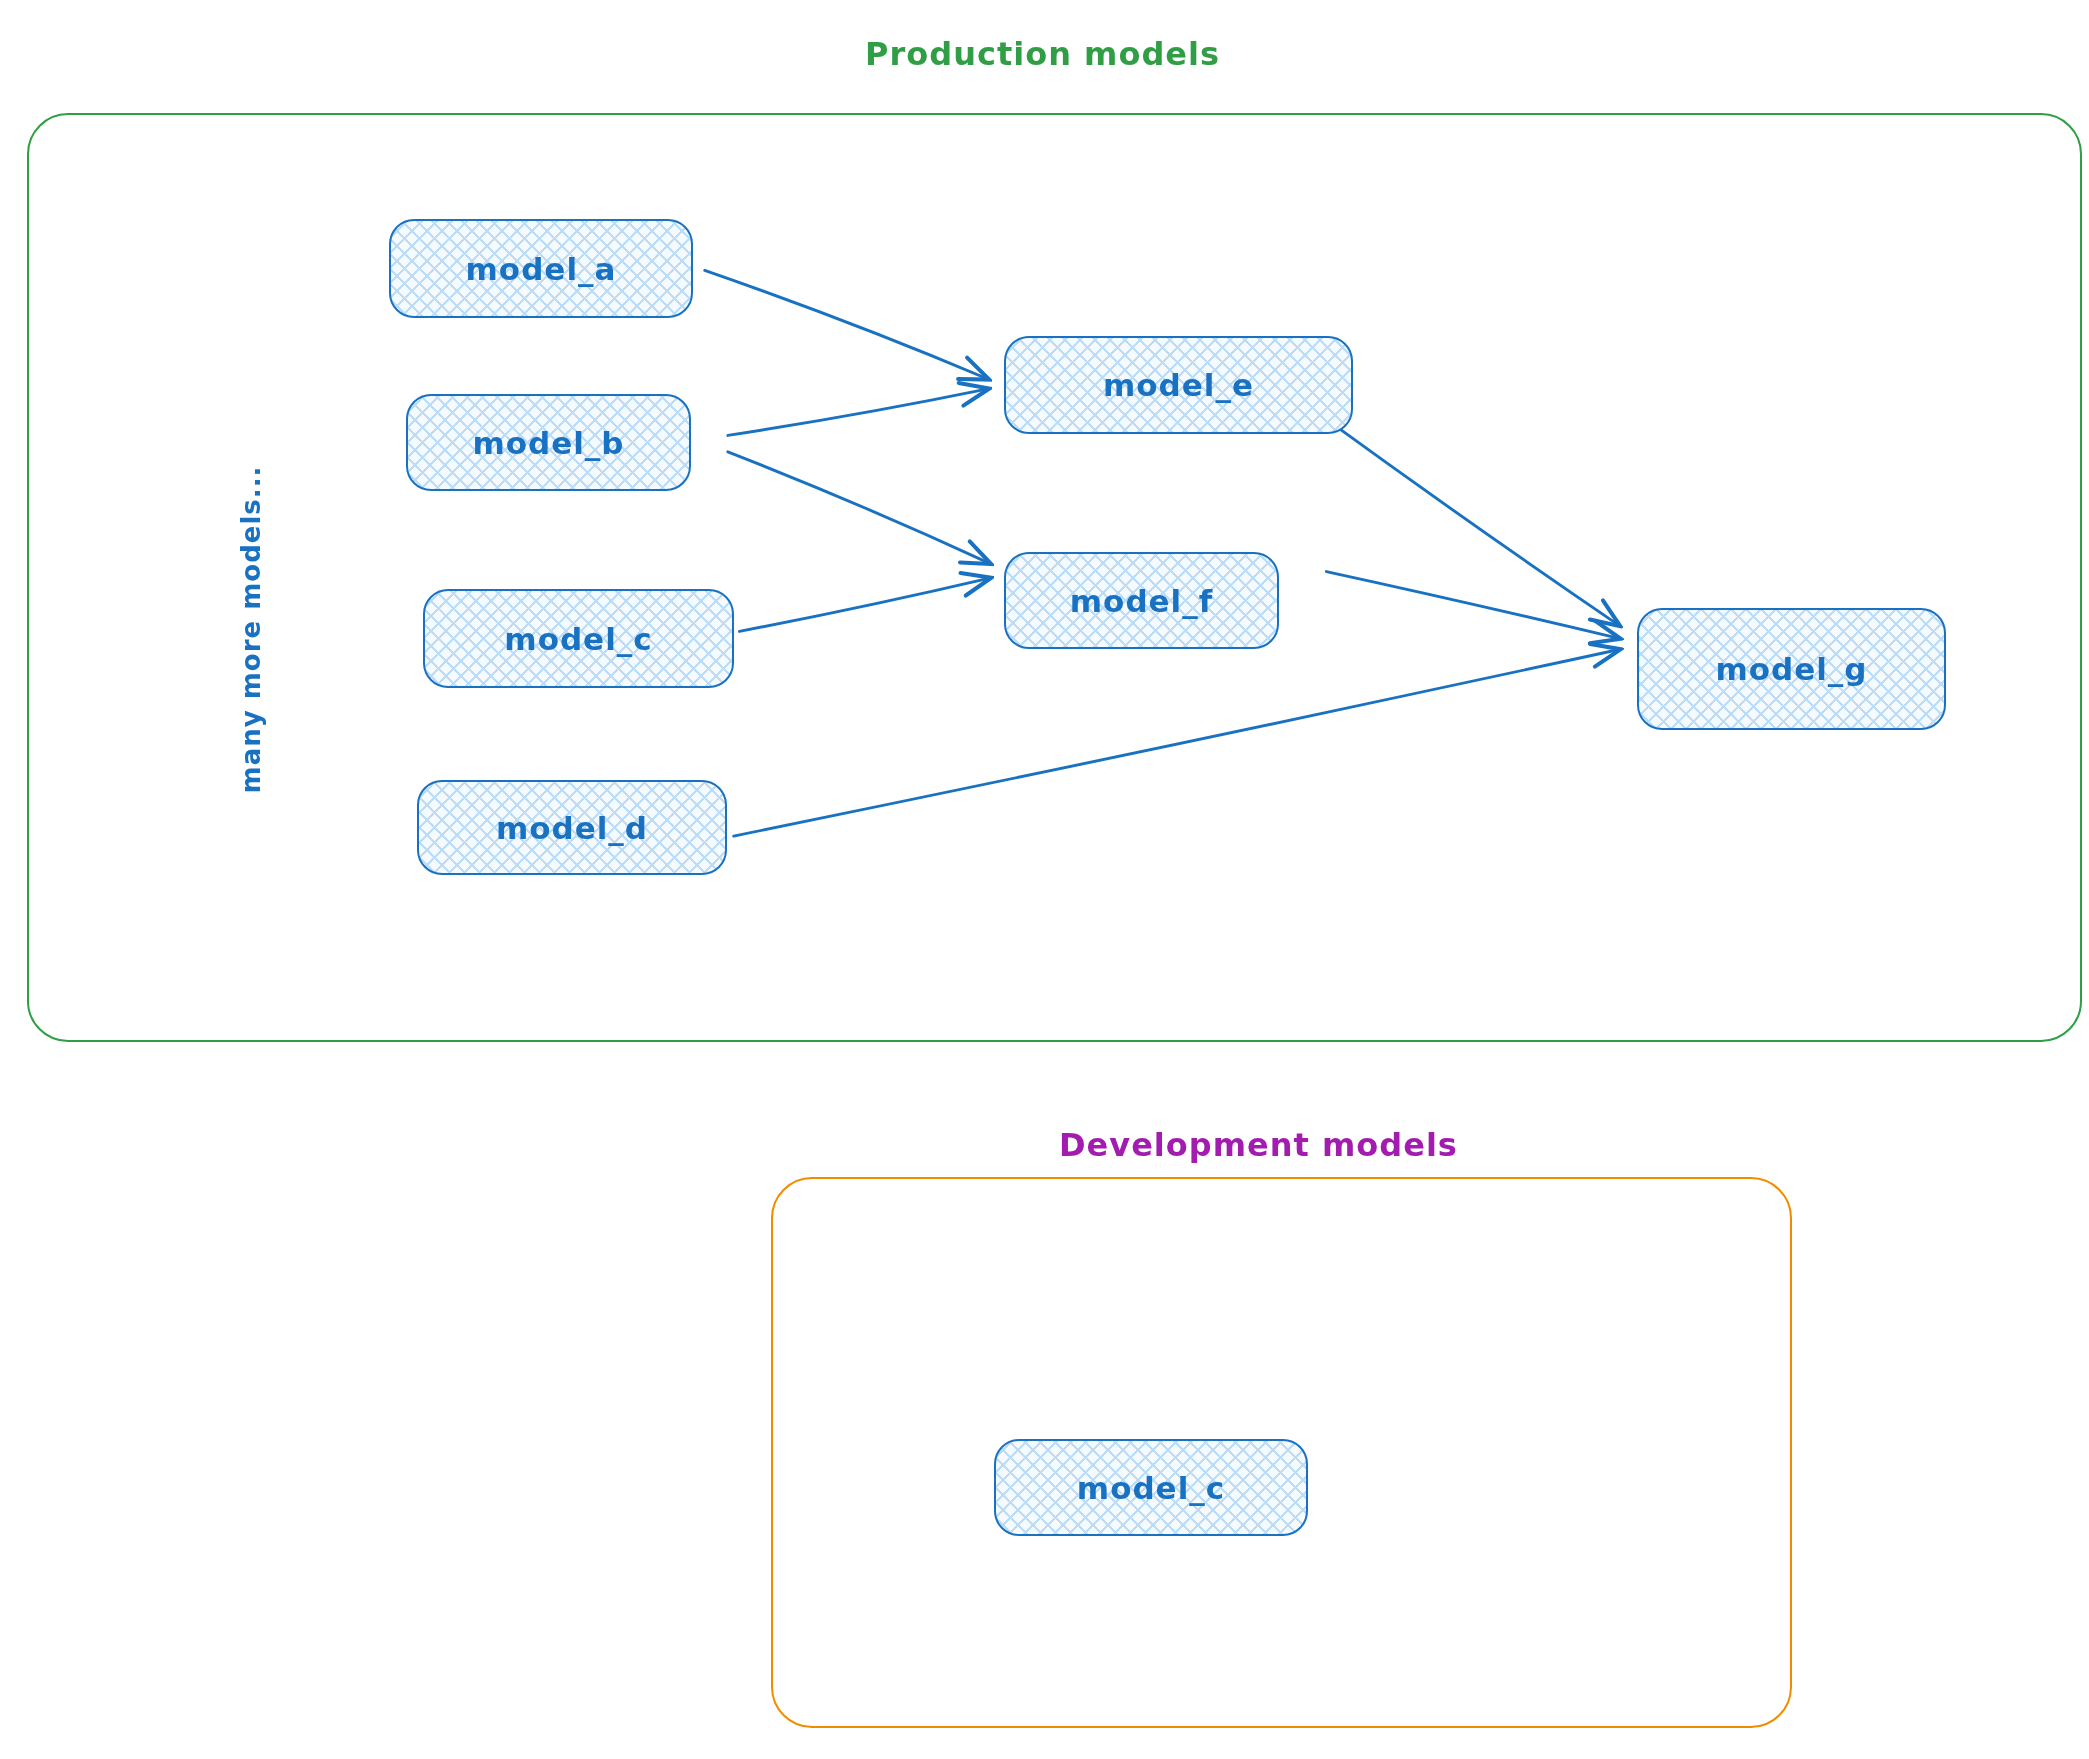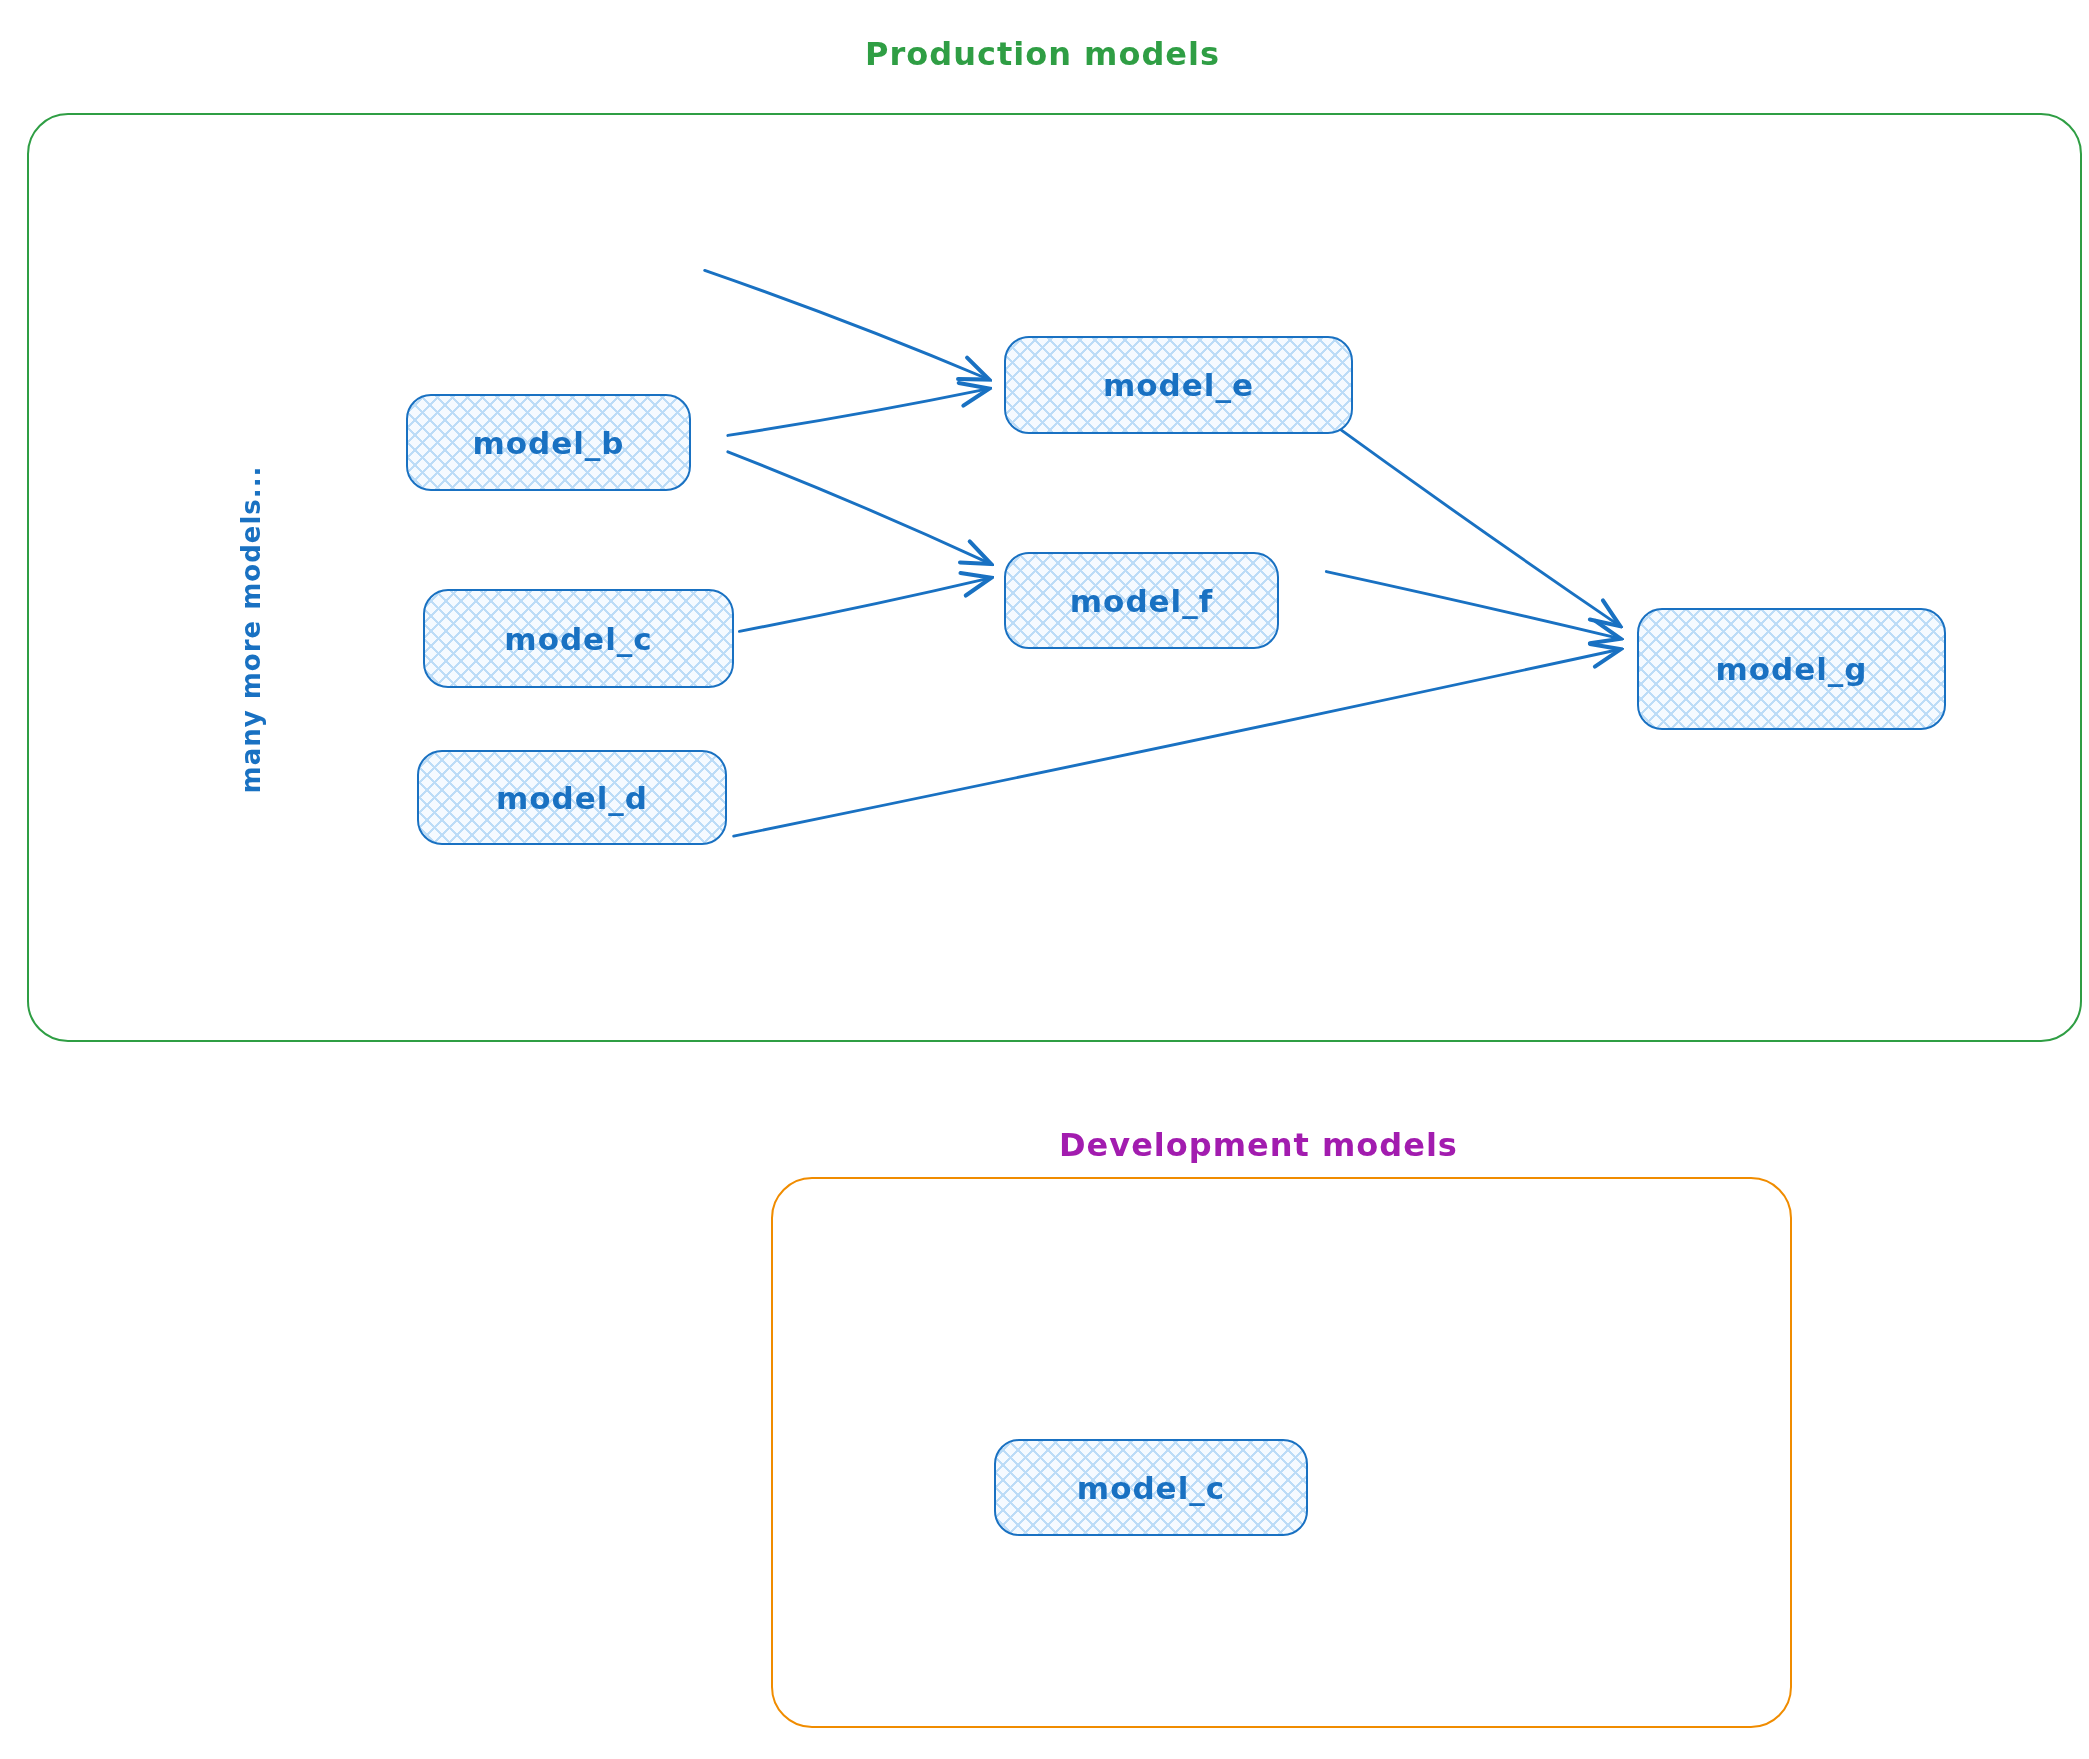--- a/index.html
+++ b/index.html
@@ -70,30 +70,33 @@
       <path d="M730,280 Q880,332 1022,392" marker-end="url(#ah)"></path>
       <path d="M754,451 Q890,430 1022,403" marker-end="url(#ah)"></path>
       <path d="M754,468 Q892,522 1024,583" marker-end="url(#ah)"></path>
       <path d="M766,654 Q900,628 1024,599" marker-end="url(#ah)"></path>
       <path d="M1368,430 Q1522,542 1676,647" marker-end="url(#ah)"></path>
       <path d="M1374,592 Q1530,626 1676,661" marker-end="url(#ah)"></path>
       <path d="M760,866 Q1220,772 1676,673" marker-end="url(#ah)"></path>
     </g>
   </svg>
 
+  <div class="node" style="left:389px;top:219px;width:304px;height:99px">
+    <span>model_a</span>
+  </div>
 
   <div class="node" style="left:406px;top:394px;width:285px;height:97px">
     <span>model_b</span>
   </div>
 
   <div class="node" style="left:423px;top:589px;width:311px;height:99px">
     <span>model_c</span>
   </div>
 
-  <div class="node" style="left:417px;top:750px;width:310px;height:95px">
+  <div class="node" style="left:417px;top:780px;width:310px;height:95px">
     <span>model_d</span>
   </div>
 
   <div class="node" style="left:1004px;top:336px;width:349px;height:98px">
     <span>model_e</span>
   </div>
 
   <div class="node" style="left:1004px;top:552px;width:275px;height:97px">
     <span>model_f</span>
   </div>

